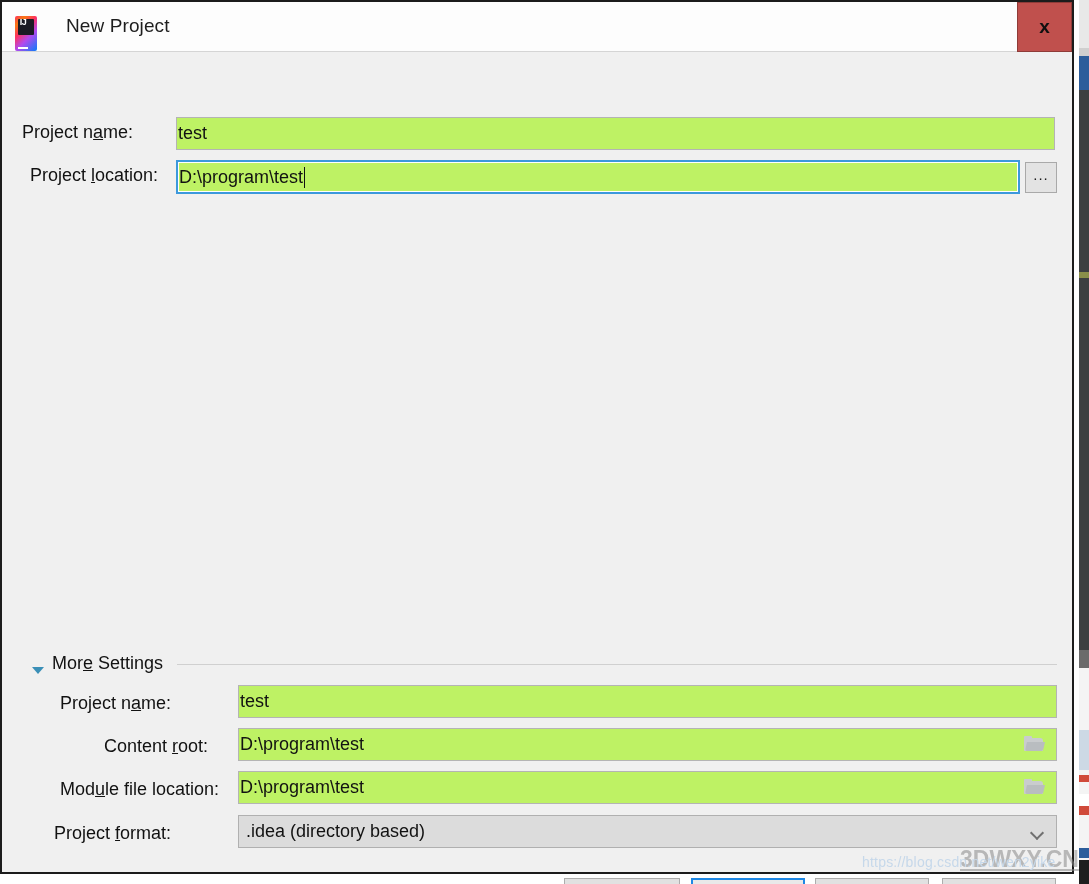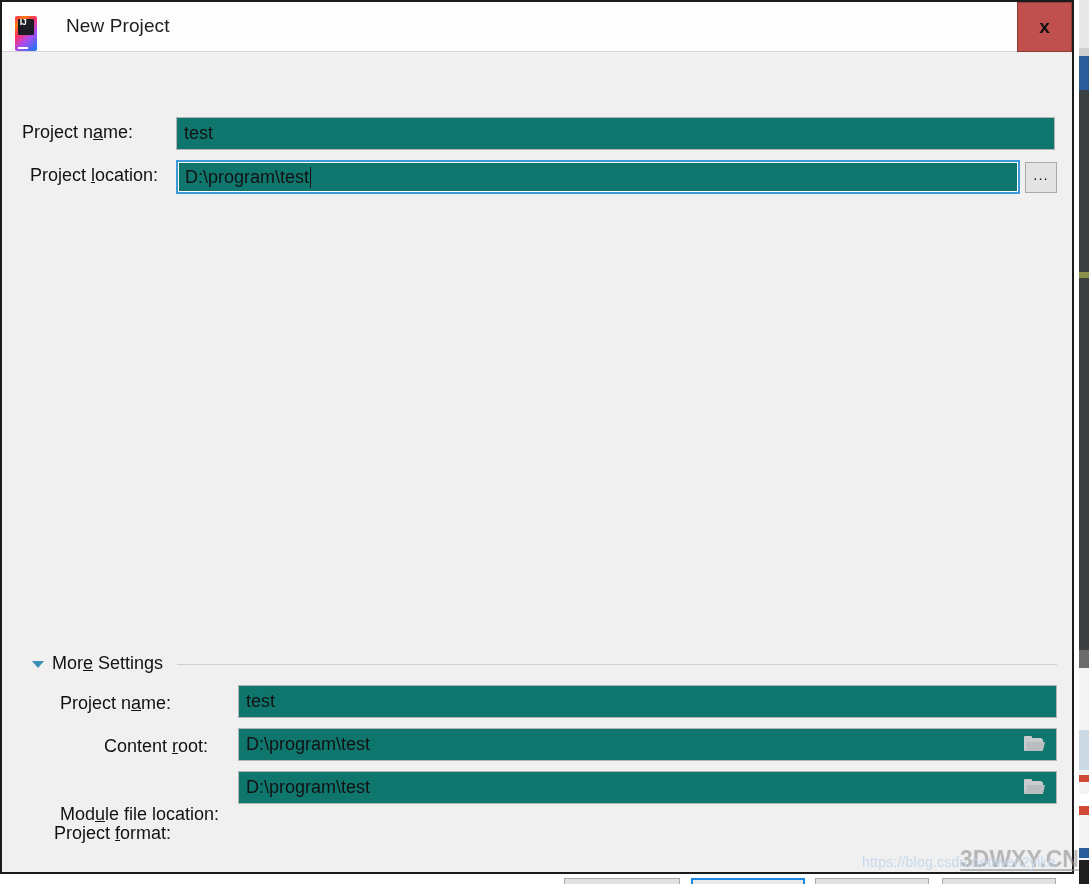--- a/index.html
+++ b/index.html
@@ -125,26 +125,26 @@
   .lbl {
     position: absolute;
     font-size: 18px;
     color: #121212;
     white-space: nowrap;
   }
   .mn { text-decoration: underline; text-underline-offset: 1px; }
 
   .txtfield {
     position: absolute;
-    background: #0f766e;
+    background: #bef264;
     border: 1px solid #b4b4b4;
     box-sizing: border-box;
     font-size: 18px;
     color: #121212;
-    padding: 0 7px;
+    padding: 0 1px;
     display: flex;
     align-items: center;
     overflow: hidden;
     white-space: nowrap;
   }
   .txtfield.focused {
     border: 2px solid #3c99dc;
     box-shadow: inset 0 0 0 1px #ffffff;
   }
   .caret {
@@ -201,21 +201,21 @@
     transform: skewX(-12deg);
     border-radius: 0 0 2px 2px;
   }
 
   
   #more-settings-row {
     position: absolute;
     left: 30px;
     top: 601px;
     display: flex;
-    align-items: center;
+    align-items: flex-end;
     cursor: pointer;
   }
   #ms-triangle {
     width: 0; height: 0;
     border-left: 6px solid transparent;
     border-right: 6px solid transparent;
     border-top: 7px solid #3a8fb7;
     margin-right: 8px;
     margin-top: 2px;
   }
@@ -382,35 +382,39 @@
     </div>
     <div class="txtfield" style="left:236px; top:676px; width:819px; height:33px;">
       <span>D:\program\test</span>
     </div>
     <div class="folder-icon" style="left:1022px; top:684px;">
       <div class="f-tab"></div>
         <div class="f-back"></div>
         <div class="f-front"></div>
     </div>
 
-    <div class="lbl" style="left:58px; top:727px;margin-top:25px;">
+    <div class="lbl" style="left:58px; top:727px;">
       <span>Mod</span><span class="mn">u</span><span>le file location:</span>
     </div>
     <div class="txtfield" style="left:236px; top:719px; width:819px; height:33px;">
       <span>D:\program\test</span>
     </div>
     <div class="folder-icon" style="left:1022px; top:727px;">
       <div class="f-tab"></div>
         <div class="f-back"></div>
         <div class="f-front"></div>
     </div>
 
     <div class="lbl" style="left:52px; top:771px;">
       <span>Project </span><span class="mn">f</span><span>ormat:</span>
     </div>
+    <div class="combobox" style="left:236px; top:763px; width:819px; height:33px;">
+      <span>.idea (directory based)</span>
+      <span class="combo-arrow"></span>
+    </div>
 
     <div class="dlg-btn" style="left:562px; top:826px; width:116px;">
       
     </div>
 
     <div class="dlg-btn default" style="left:689px; top:826px; width:114px;">
       
     </div>
 
     <div class="dlg-btn" style="left:813px; top:826px; width:114px;">

